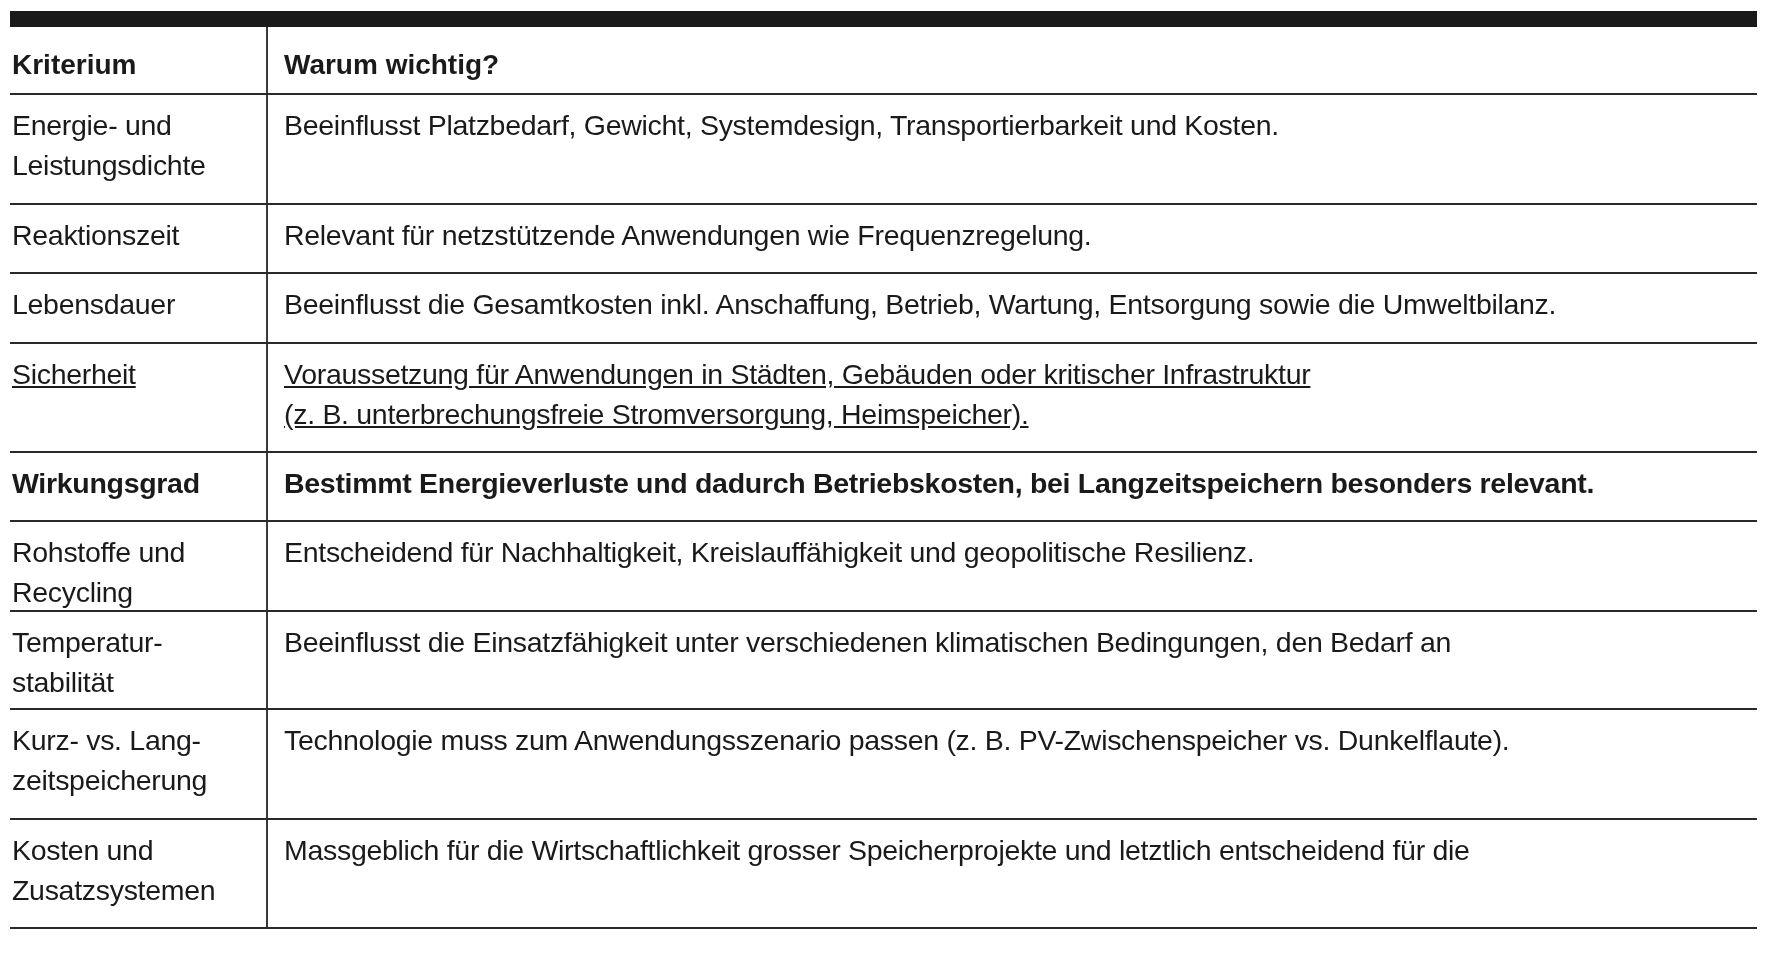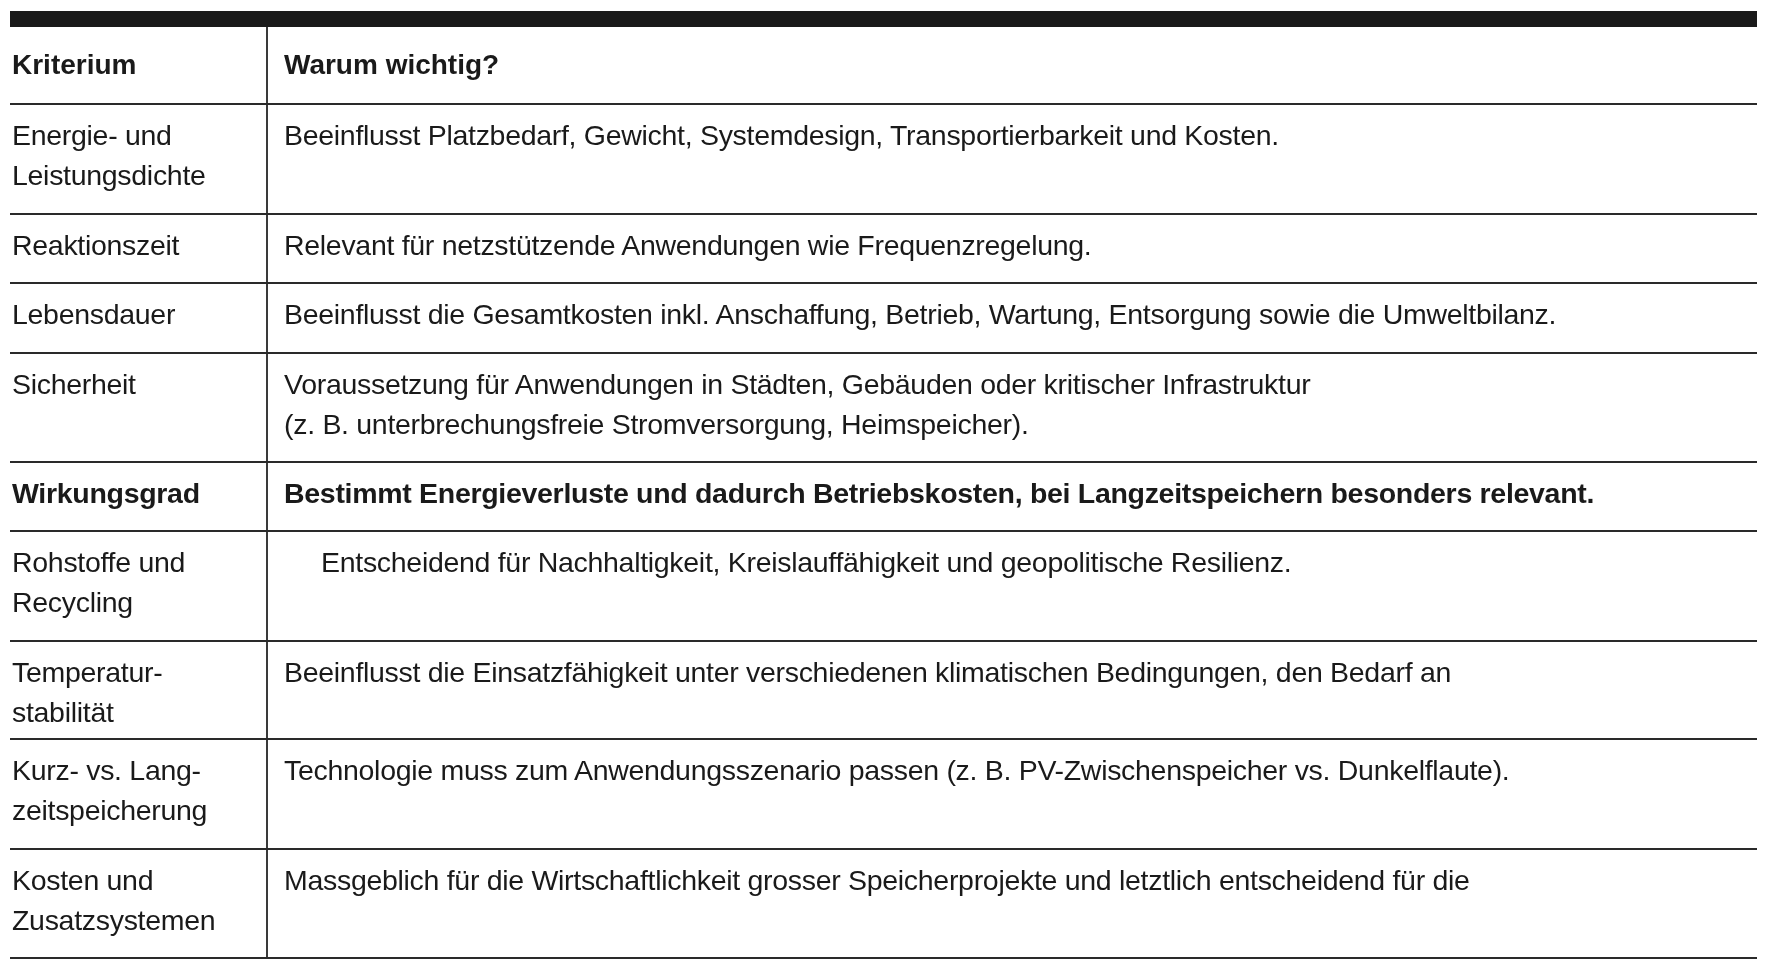--- a/index.html
+++ b/index.html
@@ -56,21 +56,21 @@
       letter-spacing: 0px;
     }
     .line { display: block; white-space: nowrap; }
   </style>
 </head>
 <body>
 
 <div class="table">
   <div class="top-bar"></div>
 
-  <div class="row header" style="height:78px">
+  <div class="row header" style="height:68px">
     <div class="c1">Kriterium</div>
     <div class="c2">Warum wichtig?</div>
   </div>
 
   <div id="rows-container">
       <div class="row" style="height: 110px;">
         <div class="c1">
           <span class="line">Energie- und</span>
           <span class="line">Leistungsdichte</span>
         </div>
@@ -87,38 +87,38 @@
         </div>
       </div>
       <div class="row" style="height: 70px;">
         <div class="c1">
           <span class="line">Lebensdauer</span>
         </div>
         <div class="c2">
           <span class="line">Beeinflusst die Gesamtkosten inkl. Anschaffung, Betrieb, Wartung, Entsorgung sowie die Umweltbilanz.</span>
         </div>
       </div>
-      <div class="row" style="height: 109px;">
+      <div class="row" style="height: 109px; text-decoration: underline;">
         <div class="c1">
           <span class="line">Sicherheit</span>
         </div>
         <div class="c2">
           <span class="line">Voraussetzung für Anwendungen in Städten, Gebäuden oder kritischer Infrastruktur</span>
           <span class="line">(z. B. unterbrechungsfreie Stromversorgung, Heimspeicher).</span>
         </div>
       </div>
       <div class="row" style="height: 69px; font-weight: bold;">
         <div class="c1">
           <span class="line">Wirkungsgrad</span>
         </div>
         <div class="c2">
           <span class="line">Bestimmt Energieverluste und dadurch Betriebskosten, bei Langzeitspeichern besonders relevant.</span>
         </div>
       </div>
-      <div class="row" style="height: 110px; gap: 37px;">
+      <div class="row" style="height: 90px;">
         <div class="c1">
           <span class="line">Rohstoffe und</span>
           <span class="line">Recycling</span>
         </div>
         <div class="c2">
           <span class="line">Entscheidend für Nachhaltigkeit, Kreislauffähigkeit und geopolitische Resilienz.</span>
         </div>
       </div>
       <div class="row" style="height: 98px;">
         <div class="c1">

